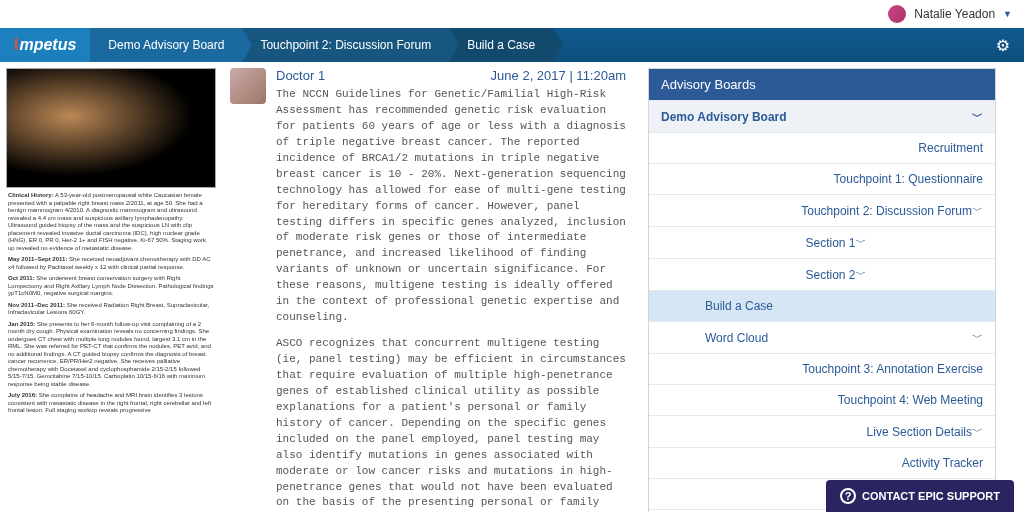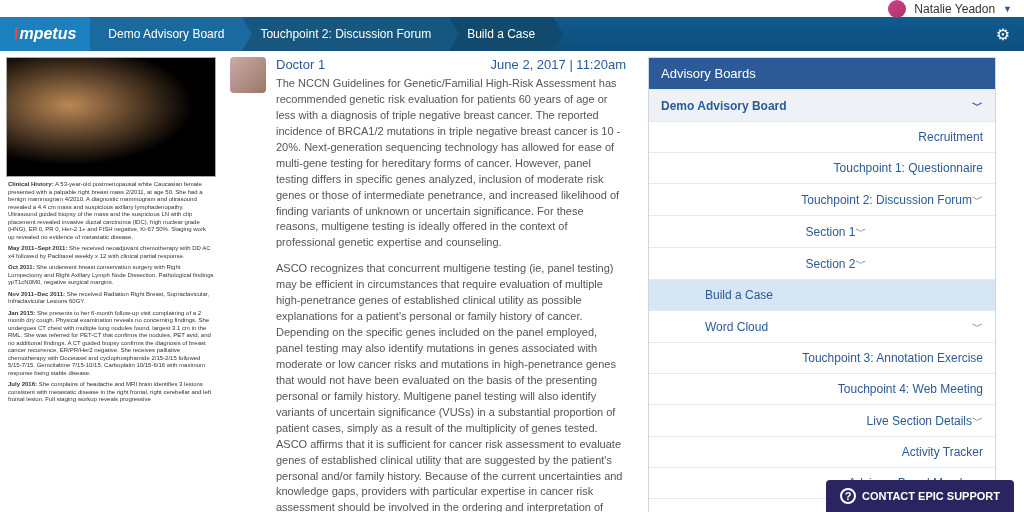--- a/index.html
+++ b/index.html
@@ -1,17 +1,17 @@
 <!DOCTYPE html>
 <html><head>
 <meta charset="utf-8">
 <style>
   * { box-sizing: border-box; margin: 0; padding: 0; }
   body { font-family: Arial, Helvetica, sans-serif; font-size: 12px; background: #fff; color: #333; width: 1024px; }
-  .topbar { height: 17px; display: flex; align-items: center; justify-content: flex-end; padding-right: 12px; gap: 8px; }
+  .topbar { height: 28px; display: flex; align-items: center; justify-content: flex-end; padding-right: 12px; gap: 8px; }
   .topbar .avatar-sm { width: 18px; height: 18px; border-radius: 50%; background: linear-gradient(135deg,#c48,#a36); }
   .topbar .uname { color: #333; font-size: 12px; }
   .topbar .drop { color: #2b5a97; font-size: 9px; }
   .navbar { height: 34px; background: linear-gradient(#0f5a8e,#0d4f7d); display: flex; align-items: center; color: #fff; }
   .logo { background: #1c7fbe; height:34px; display:flex; align-items:center; padding:0 14px; font-weight:bold; font-size:16px; font-style:italic; }
   .logo .red { color:#e74c3c; font-style:normal; margin-right:1px;}
   .crumbs { display:flex; align-items:center; height:34px; }
   .crumb { padding: 0 18px; height:34px; display:flex; align-items:center; font-size:12px; position:relative; background:#175e8f;}
   .crumb::after{content:"";position:absolute;right:-10px;top:0;width:0;height:0;border-top:17px solid transparent;border-bottom:17px solid transparent;border-left:10px solid #175e8f;z-index:2;}
   .crumb.c1{background:#1a6aa0;} .crumb.c1::after{border-left-color:#1a6aa0;}
@@ -24,21 +24,21 @@
   .clintext { font-size:6px; line-height:1.25; color:#333; padding:4px 2px; }
   .clintext p{ margin-bottom:4px; }
   .clintext b { font-weight:bold; }
   .midcol { width:412px; padding:6px 8px; }
   .post { display:flex; margin-bottom:12px; }
   .post .avatar { width:36px; height:36px; border-radius:4px; flex-shrink:0; margin-right:10px; }
   .post .avatar.d1 { background: linear-gradient(135deg,#caa,#976); }
   .post .body { flex:1; }
   .posthdr { display:flex; justify-content:space-between; color:#2b5a97; font-size:13px; margin-bottom:4px; }
   .postcontent { font-size:11px; line-height:1.45; color:#555; }
-  .postcontent p { margin-bottom:10px; }
+  .postcontent p { margin-bottom:10px;font-family:Liberation Mono, monospace; }
   .rightcol { width:370px; padding:6px 8px 6px 14px; }
   .panel { border:1px solid #cfd6dd; }
   .panel-hd { background:#2b5a97; color:#fff; padding:8px 12px; font-size:13px; }
   .navitem { display:flex; align-items:center; justify-content:space-between; padding:8px 12px; border-top:1px solid #e4e9ef; font-size:12px; color:#2b5a97; cursor:pointer; }
   .navitem.lvl0 { background:#eef2f7; font-weight:600; }
   .navitem.lvl1 { padding-left:24px;justify-content:flex-end; }
   .navitem.lvl2 { padding-left:40px;justify-content:center; }
   .navitem.lvl3 { padding-left:56px; }
   .navitem.active { background:#d6e6f5; }
   .chev { color:#2b5a97; font-size:11px; }

